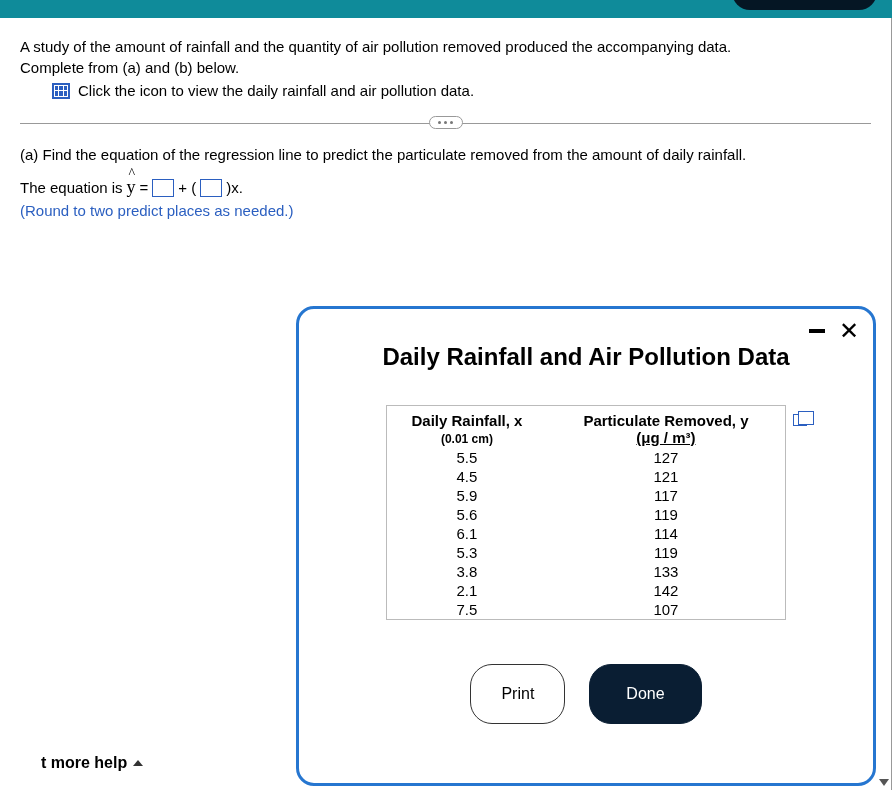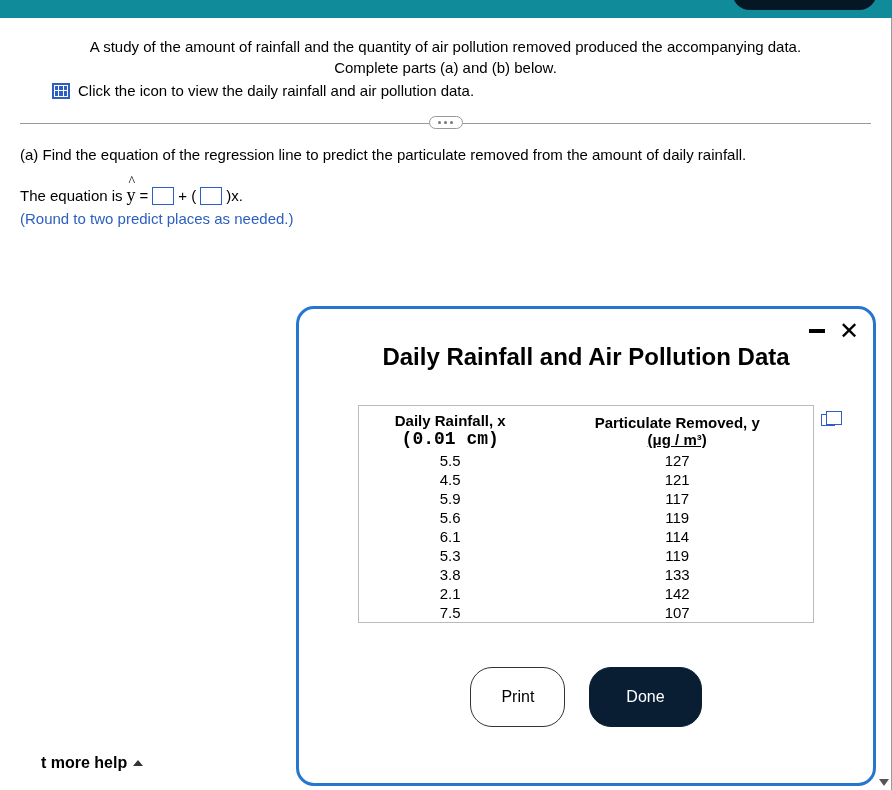--- a/index.html
+++ b/index.html
@@ -1,67 +1,67 @@
 <!DOCTYPE html>
 <html><head>
 <meta charset="utf-8">
 <style>
   * { box-sizing: border-box; margin: 0; padding: 0; }
   body { font-family: Arial, Helvetica, sans-serif; font-size: 15px; color: #000; background:#fff; width:892px; height:790px; position:relative; overflow:hidden; }
   .header-bar { background:#0f8b9a; height:18px; width:100%; position:relative; }
   .header-bar .dark-pill { position:absolute; right:15px; top:-10px; width:145px; height:20px; background:#051624; border-radius:0 0 18px 18px; }
   .content-wrap { position:relative; height:772px; border-right:1px solid #999; }
   .main { padding:18px 20px 0 20px; }
-  .prob-text { line-height:1.4;text-align:center; }
+  .prob-text { line-height:1.4; }
   .icon-row { display:flex; align-items:center; gap:8px; margin-top:4px;margin-left:32px; }
   .grid-icon { width:18px; height:16px; border:2px solid #2b5fc0; display:grid; grid-template-columns:1fr 1fr 1fr; grid-template-rows:1fr 1fr; gap:1px; padding:1px; }
   .grid-icon i { background:#2b5fc0; display:block; }
   .sep { border:none; border-top:1px solid #999; margin:24px 0 0 0; position:relative; }
   .sep-pill { position:absolute; top:-7px; left:50%; transform:translateX(-50%); background:#fff; border:1px solid #999; border-radius:7px; width:34px; height:13px; display:flex; align-items:center; justify-content:center; gap:3px; }
   .sep-pill b { width:3px; height:3px; background:#777; border-radius:50%; display:block; }
   .part-a { margin-top:22px; }
-  .eq-line { margin-top:22px; display:flex; align-items:center; gap:4px; }
+  .eq-line { margin-top:14px; display:flex; align-items:center; gap:4px; }
   .y-hat { font-family:'Times New Roman', serif; font-size:18px; position:relative; }
   .y-hat::before { content:"^"; position:absolute; top:-11px; left:2px; font-size:14px; }
   .blank { width:22px; height:18px; border:1px solid #2b5fc0; display:inline-block; }
   .round-note { color:#2b5fc0; margin-top:4px; }
   .help-btn { position:absolute; left:0; bottom:12px; font-weight:bold; font-size:16px; background:#fff; border:none; padding:6px 10px 6px 4px; display:flex; align-items:center; gap:6px; cursor:pointer;margin-left:37px; }
   .help-caret { width:0; height:0; border-left:5px solid transparent; border-right:5px solid transparent; border-bottom:6px solid #333; }
   .scroll-arrow { position:absolute; right:2px; bottom:4px; width:0; height:0; border-left:5px solid transparent; border-right:5px solid transparent; border-top:7px solid #555; }
   
   .modal { position:absolute; left:296px; top:288px; width:580px; height:480px; background:#fff; border:3px solid #2676d0; border-radius:18px; box-shadow:0 0 0 1px #fff; }
   .modal-top { position:absolute; top:10px; right:14px; display:flex; align-items:center; gap:14px; }
   .min-icon { width:16px; height:4px; background:#000; cursor:pointer; }
   .close-icon { font-size:24px; line-height:1; cursor:pointer; font-weight:300; }
   .modal-title { font-size:24px; text-align:center; margin-top:34px; font-weight:700; }
-  .tbl-wrap { margin:34px auto 0; width:456px; border:1px solid #bbb; position:relative; }
+  .tbl-wrap { margin:34px auto 0; width:400px; border:1px solid #bbb; position:relative; }
   .tbl { width:100%; border-collapse:collapse; }
   .tbl th, .tbl td { text-align:center; font-size:15px; padding:1px 0; }
   .tbl th { font-weight:bold; padding:6px 0 2px; }
-  .tbl .sub { font-weight:bold; font-size:18px;font-family:Liberation Mono, monospace; }
+  .tbl .sub { font-weight:bold; font-size:12px; }
   .tbl .unit { font-weight:bold;text-decoration:underline; }
   .copy-icon { position:absolute; top:8px; right:-22px; width:14px; height:12px; border:1.5px solid #2b5fc0; cursor:pointer; }
   .copy-icon::before { content:""; position:absolute; width:14px; height:12px; border:1.5px solid #2b5fc0; top:-4px; left:4px; background:#fff;}
   .modal-btns { display:flex; justify-content:center; gap:24px; margin-top:44px; }
   .btn { font-size:16px; padding:17px 30px; border-radius:22px; cursor:pointer; }
   .btn-print { background:#fff; border:1.5px solid #333; color:#000; }
   .btn-done { background:#0a1e33; border:1.5px solid #0a1e33; color:#fff; padding:20px 36px; }
 </style>
 </head>
 <body>
 
 <div class="header-bar">
   <div class="dark-pill"></div>
 </div>
 
 <div class="content-wrap">
   <div class="main">
     <div class="prob-text">
       <span>A study of the amount of rainfall and the quantity of air pollution removed produced the accompanying data.</span><br>
-      <span>Complete parts (a) and (b) below.</span>
+      <span>Complete from (a) and (b) below.</span>
     </div>
     <div class="icon-row">
       <span class="grid-icon">
           <i></i>
           <i></i>
           <i></i>
           <i></i>
           <i></i>
           <i></i>
         </span>

